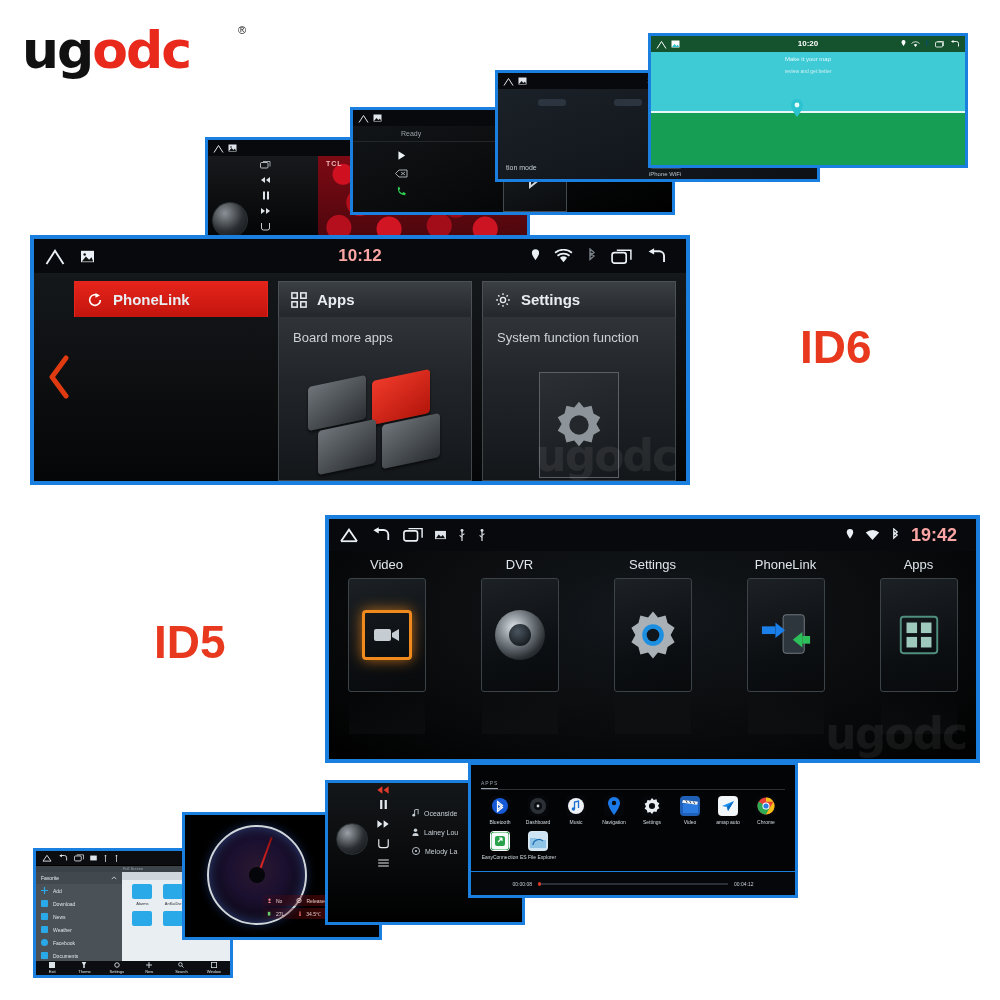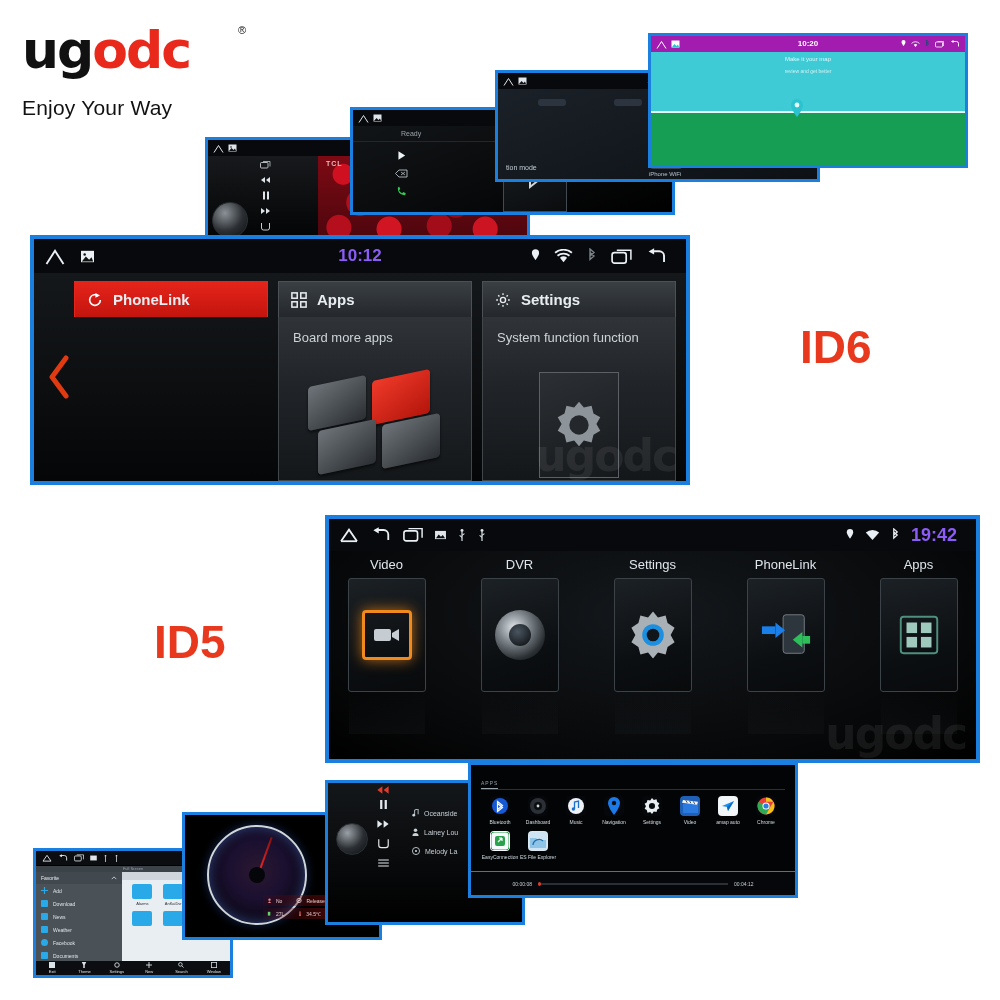--- a/index.html
+++ b/index.html
@@ -28,21 +28,21 @@
   #id6{left:800px;top:320px;}
   #id5{left:118px;top:615px;margin-left:36px;}
 
   
   .screen{
     position:absolute;background:#000;border:3px solid #1b7fe0;
     box-sizing:border-box;overflow:hidden;
   }
   .statusbar{
     position:absolute;left:0;top:0;width:100%;
-    display:flex;align-items:center;color:#8b5cf6;background:#07090c;
+    display:flex;align-items:center;color:#fca5a5;background:#07090c;
   }
   .sb-left{display:flex;align-items:center;gap:8px;padding-left:10px;}
   .sb-right{display:flex;align-items:center;gap:9px;padding-right:19px;margin-left:auto;}
   .sb-mid{position:absolute;left:0;right:0;text-align:center;pointer-events:none;}
   .ic{display:inline-block;line-height:0;}
   svg{display:block;}
 
   
   #id6main{left:30px;top:235px;width:660px;height:250px;border-width:4px;}
   #id6main .statusbar{height:34px;font-size:16px;}
@@ -164,21 +164,21 @@
   .wf-pills{position:absolute;left:40px;top:10px;display:flex;gap:48px;}
   .wf-pill{width:28px;height:7px;border-radius:3px;background:#2c353f;}
   .wf-phone{position:absolute;left:150px;top:20px;width:34px;height:58px;border:1px solid #39434d;border-radius:5px;
             background:#12171c;display:flex;align-items:center;justify-content:center;flex-direction:column;}
   .wf-dot{width:4px;height:4px;border-radius:50%;background:#22c55e;margin-top:5px;}
   .wf-cap{position:absolute;left:135px;top:82px;width:64px;text-align:center;color:#b8c2cb;font-size:6px;}
   .wf-mode{position:absolute;left:8px;bottom:8px;color:#c3ccd4;font-size:7px;}
 
   
   #scr-map{left:648px;top:33px;width:320px;height:135px;}
-  #scr-map .statusbar{background:#a21caf;color:#ffffff;}
+  #scr-map .statusbar{background:#14532d;color:#ffffff;}
   .map-body{position:absolute;left:0;top:16px;right:0;bottom:0;}
   .map-top{height:52%;background:#3ecbd6;position:relative;}
   .map-bottom{height:48%;background:#169e55;position:relative;border-top:2px solid #e7f6f7;}
   .map-t1{position:absolute;left:0;right:0;top:4px;text-align:center;color:#dff8fa;font-size:6px;}
   .map-t2{position:absolute;left:0;right:0;top:16px;text-align:center;color:#cdeff1;font-size:5px;}
   .map-pin{position:absolute;left:44%;top:-14px;width:16px;height:24px;}
 
   
   #scr-apps{left:468px;top:762px;width:330px;height:112px;}
   .apps-body{position:absolute;left:0;top:0;right:0;bottom:0;background:#020406;padding:6px 10px;box-sizing:border-box;}
@@ -234,21 +234,20 @@
 </head>
 <body>
 
 <div class="stage">
 
   <div id="brand">
     <div class="logo-word">
       <span class="logo-text">ug</span><span class="logo-text l-red">od</span><span class="logo-text l-red">c</span>
       <span class="logo-reg">®</span>
     </div>
-    <div class="tagline">Enjoy Your Way</div>
   </div>
 
   <div class="idlabel" id="id6">ID6</div>
   <div class="idlabel" id="id5">ID5</div>
 
   <div class="screen sm" id="scr-media">
     <div class="statusbar">
       <div class="sb-left">
         <span class="ic">
             <svg width="11" height="9" viewBox="0 0 22 18">

